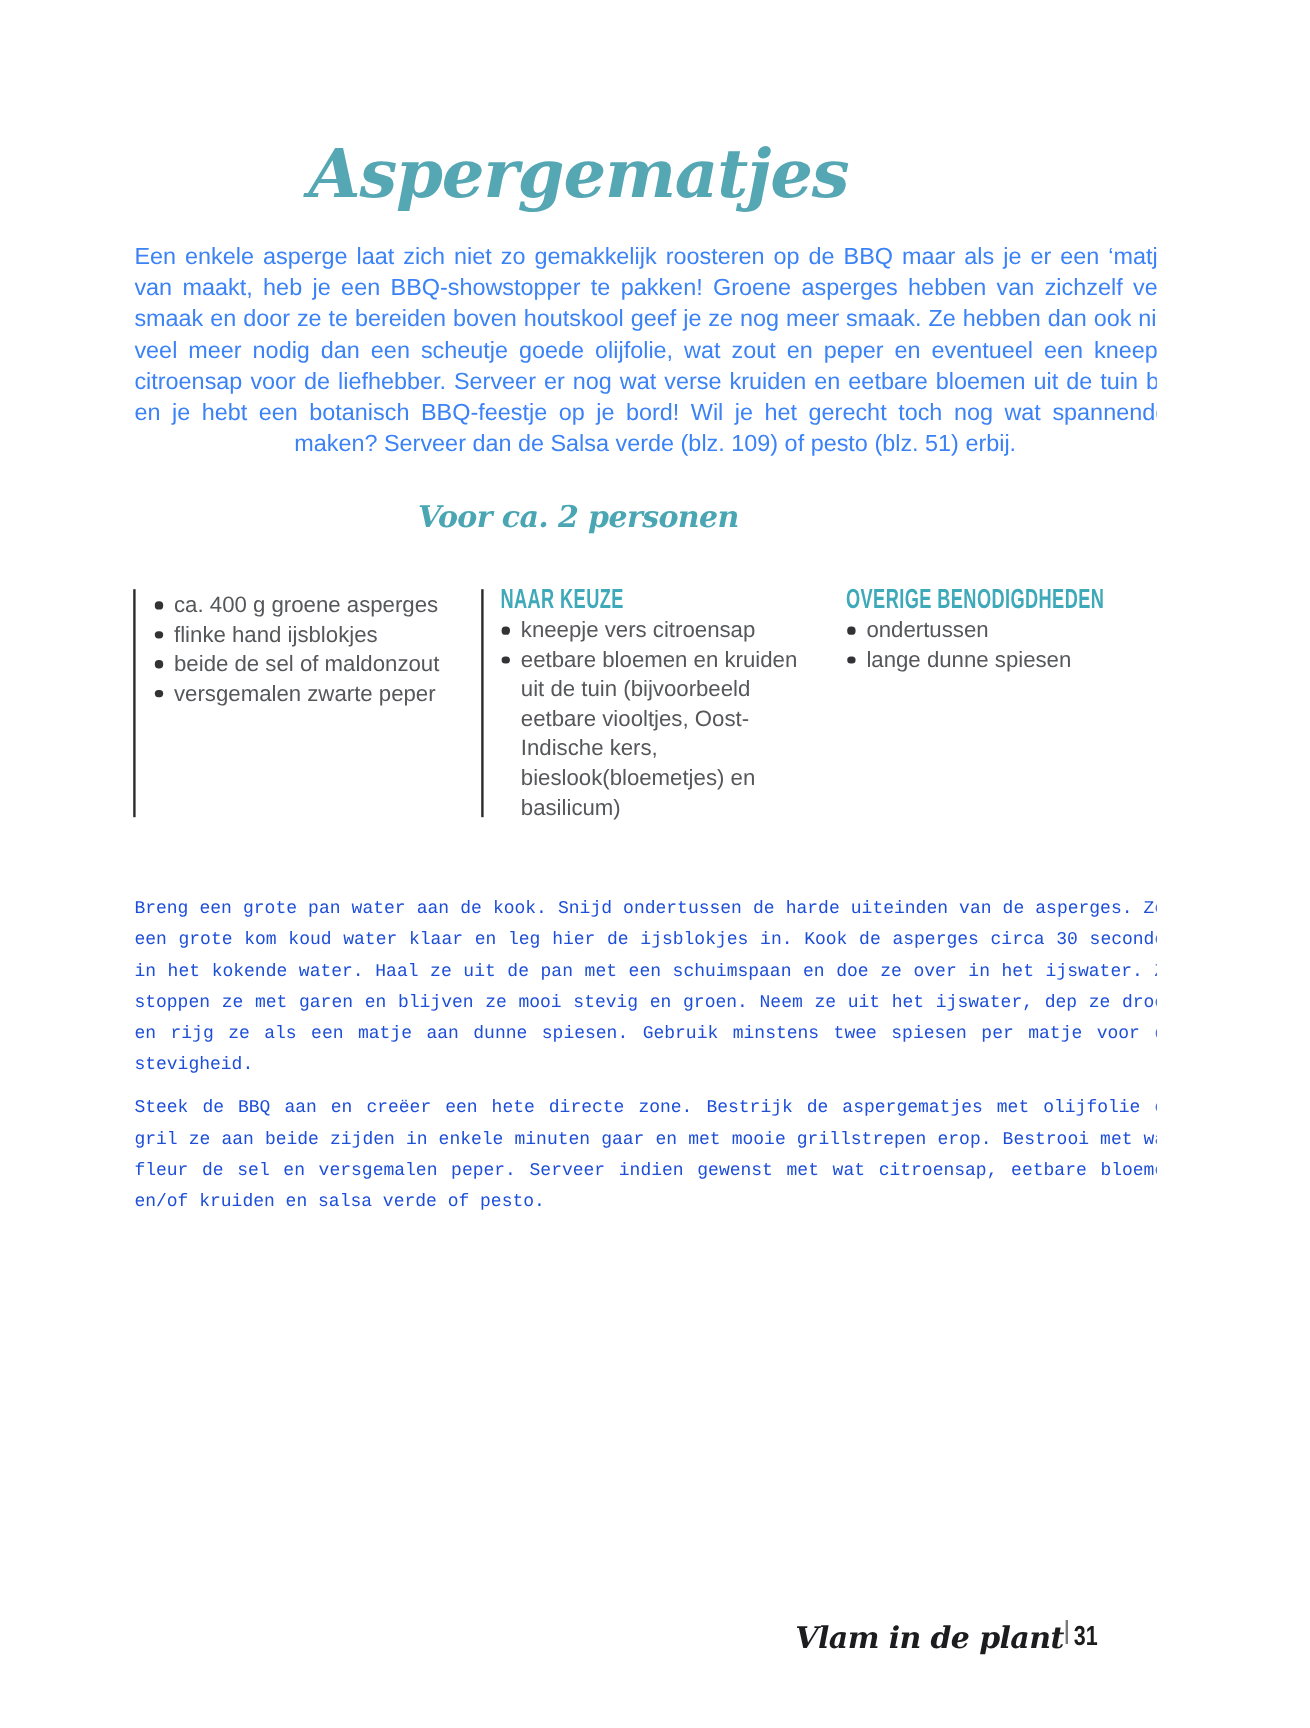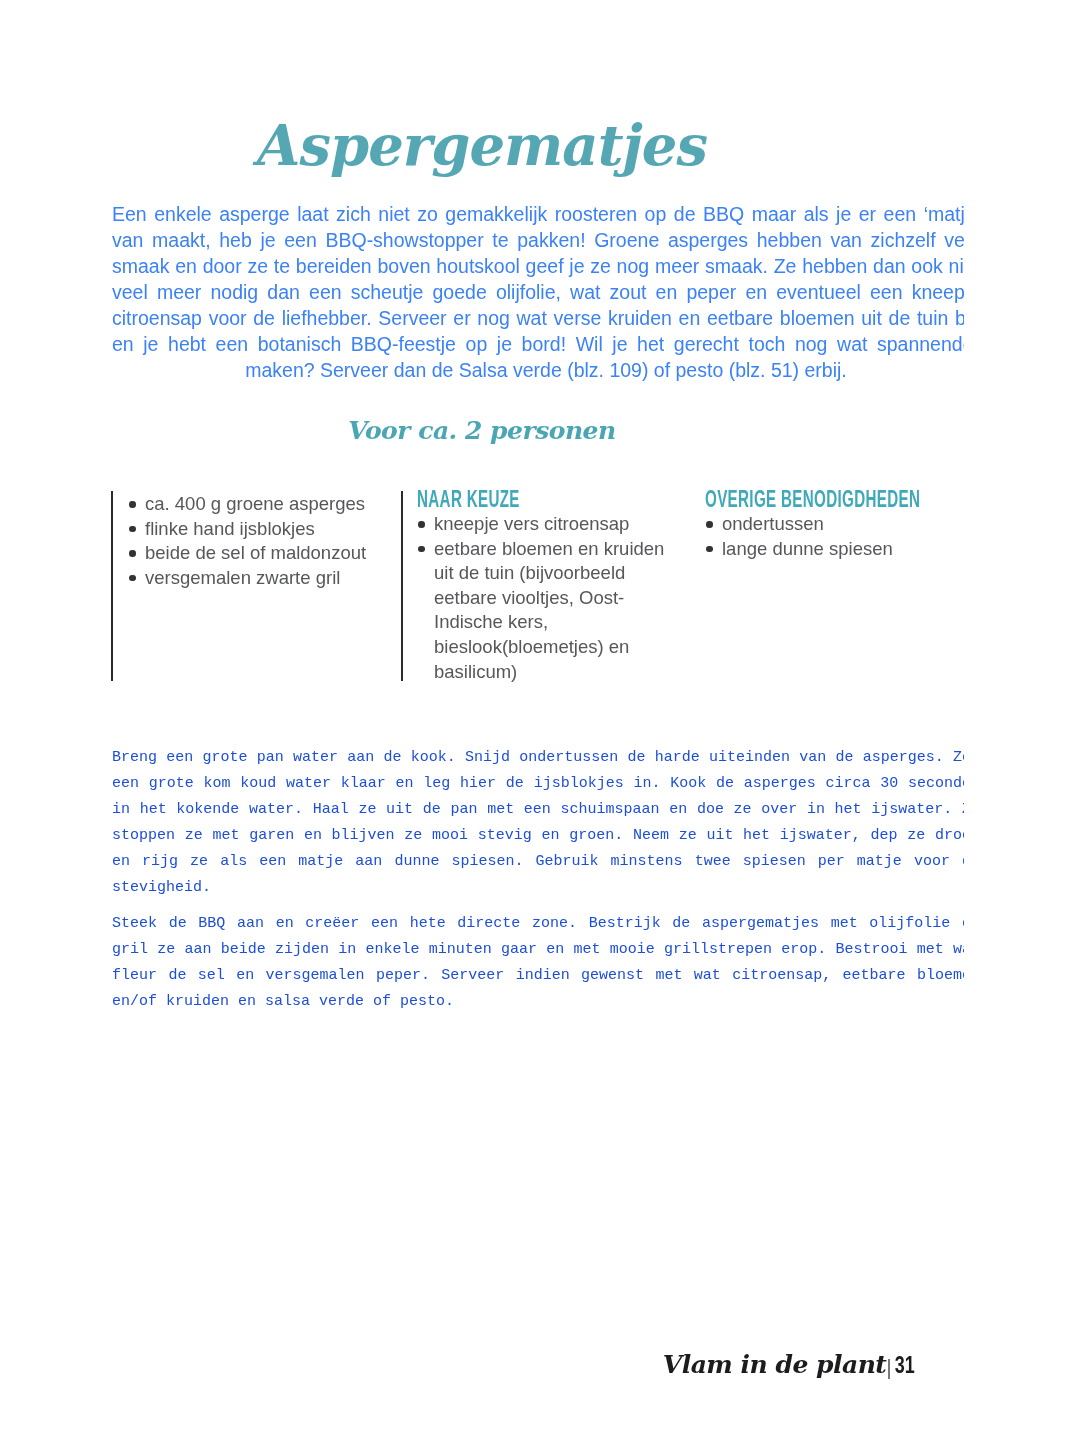--- a/index.html
+++ b/index.html
@@ -121,21 +121,21 @@
     font-family: Liberation Mono, monospace;
   }
   .steps p + p { margin-top: 10px; }
 
   
   .footer {
     position: absolute;
     top: 1350px;
     right: 46px;
     display: flex;
-    align-items: flex-end;
+    align-items: flex-start;
     gap: 2px;
   }
   .footer-book {
     font-family: "DejaVu Serif", serif;
     font-style: italic;
     font-weight: bold;
     font-size: 25px;
     letter-spacing: -0.5px;
     color: #1c1c1e;
     text-decoration: none;
@@ -167,21 +167,21 @@
 
   <div class="vrule vrule-left"></div>
   <div class="vrule vrule-middle"></div>
   <div class="vrule vrule-right"></div>
 
   <div class="ing-col ing-col-1">
     <ul class="ing-list">
       <li>ca. 400 g groene asperges</li>
       <li>flinke hand ijsblokjes</li>
       <li>beide de sel of maldonzout</li>
-      <li>versgemalen zwarte gril</li>
+      <li>versgemalen zwarte peper</li>
     </ul>
   </div>
 
   <div class="ing-col ing-col-2">
     <span class="col-header">NAAR KEUZE</span>
     <ul class="ing-list">
       <li>kneepje vers citroensap</li>
       <li>eetbare bloemen en kruiden uit de tuin (bijvoorbeeld eetbare viooltjes, Oost-Indische kers, bieslook(bloemetjes) en basilicum)</li>
     </ul>
   </div>

